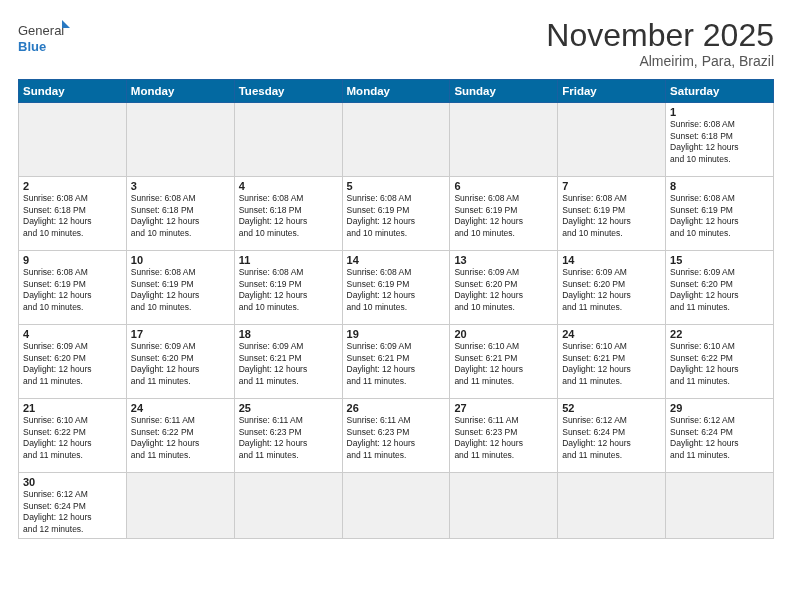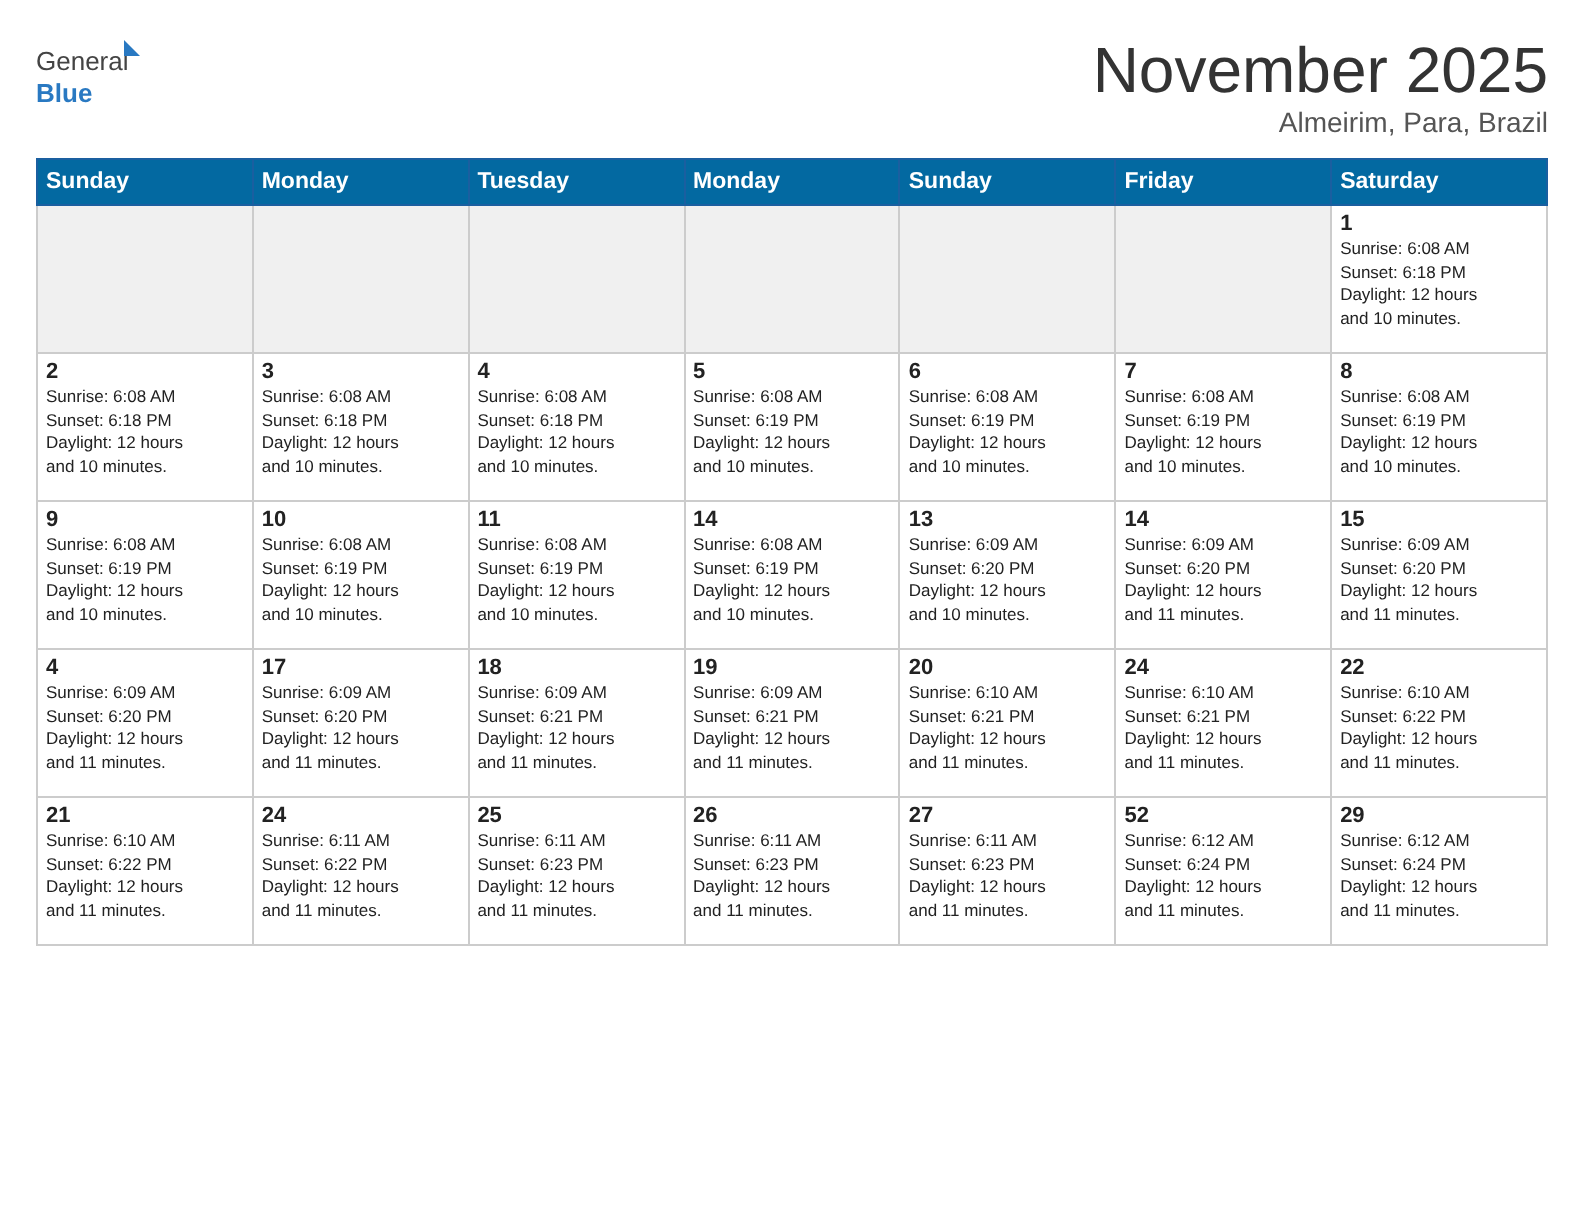--- a/index.html
+++ b/index.html
@@ -322,15 +322,30 @@
 and 11 minutes.</div>
           </td>
           <td>
             <span class="day-num">29</span>
             <div class="day-info" style="white-space: pre-line;">Sunrise: 6:12 AM
 Sunset: 6:24 PM
 Daylight: 12 hours
 and 11 minutes.</div>
           </td>
         </tr>
+        <tr>
+          <td class="last-row">
+            <span class="day-num">30</span>
+            <div class="day-info" style="white-space: pre-line;">Sunrise: 6:12 AM
+Sunset: 6:24 PM
+Daylight: 12 hours
+and 12 minutes.</div>
+          </td>
+          <td class="last-row empty"></td>
+          <td class="last-row empty"></td>
+          <td class="last-row empty"></td>
+          <td class="last-row empty"></td>
+          <td class="last-row empty"></td>
+          <td class="last-row empty"></td>
+        </tr>
       </tbody>
   </table>
 </div>
 
 </body></html>

